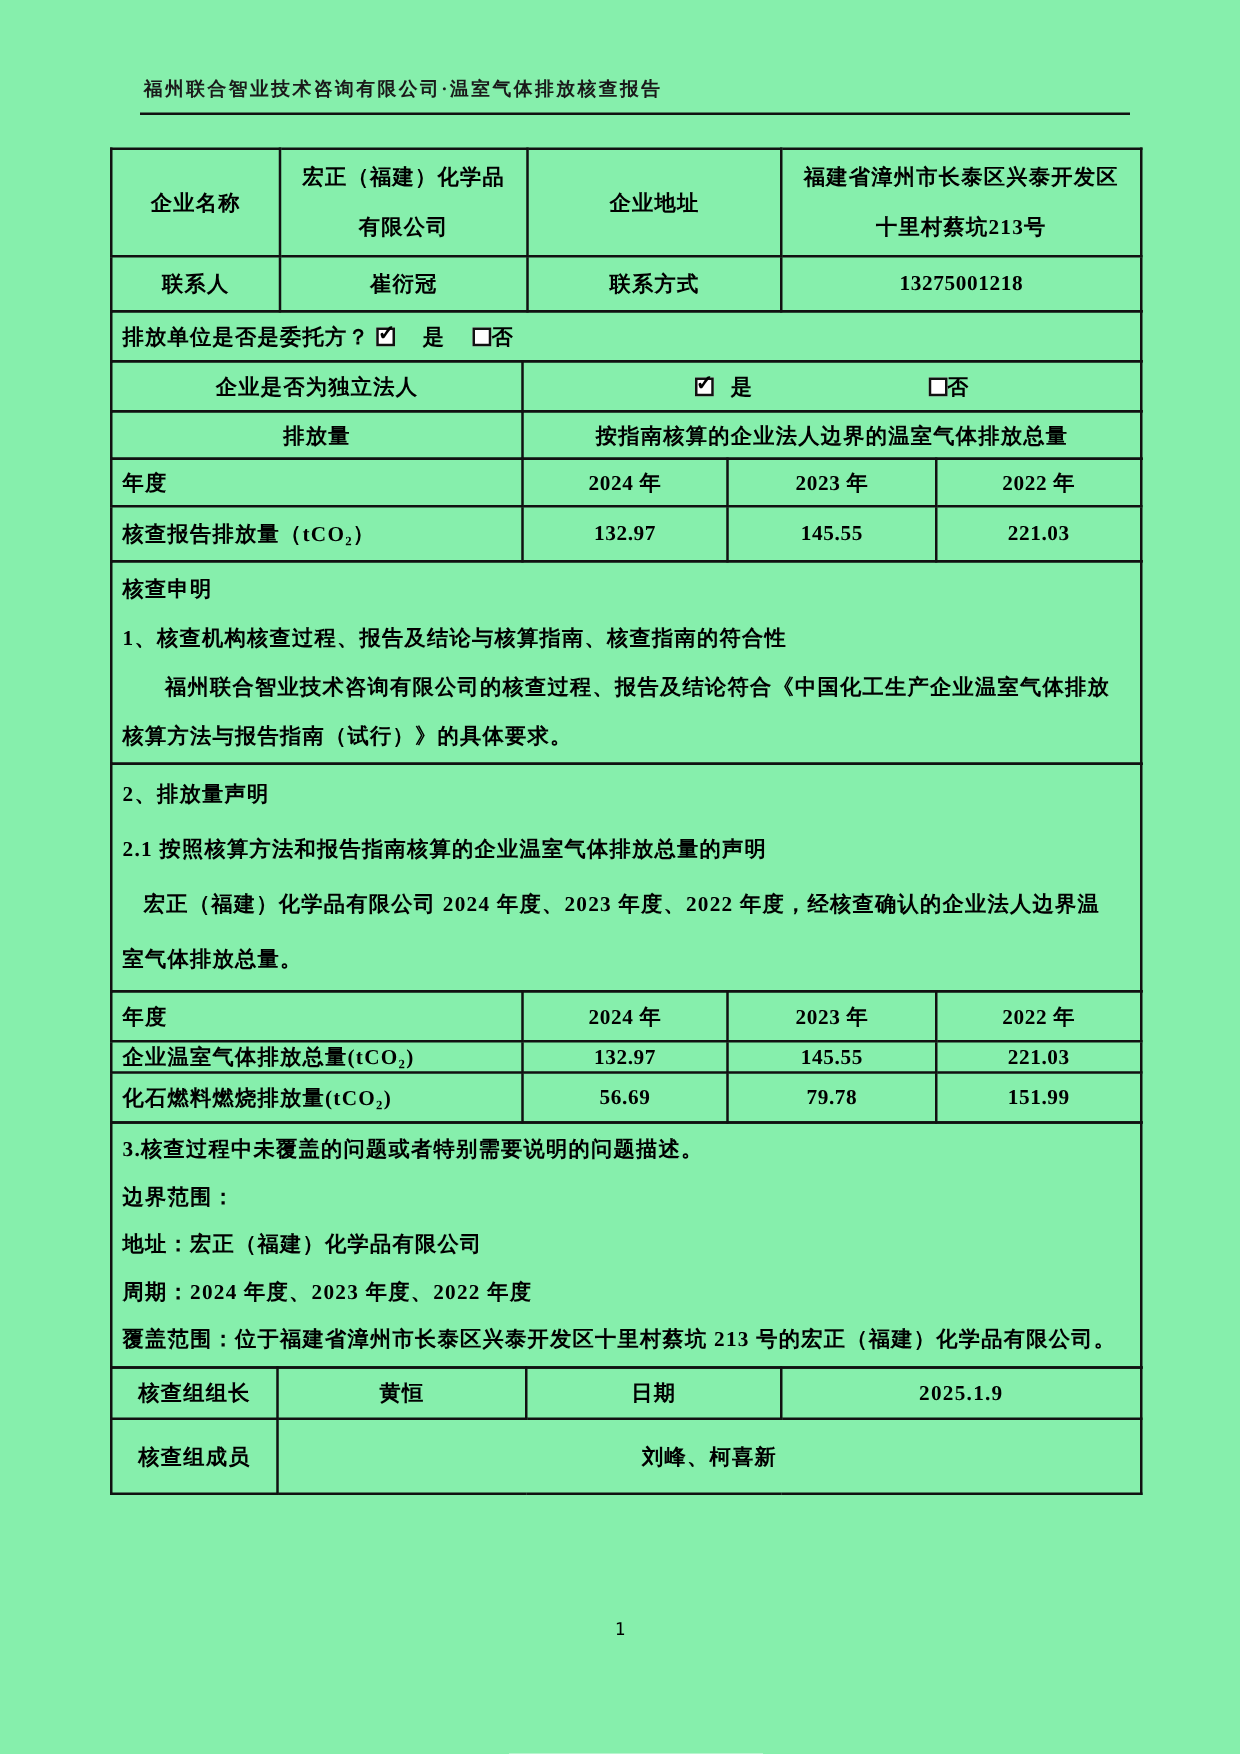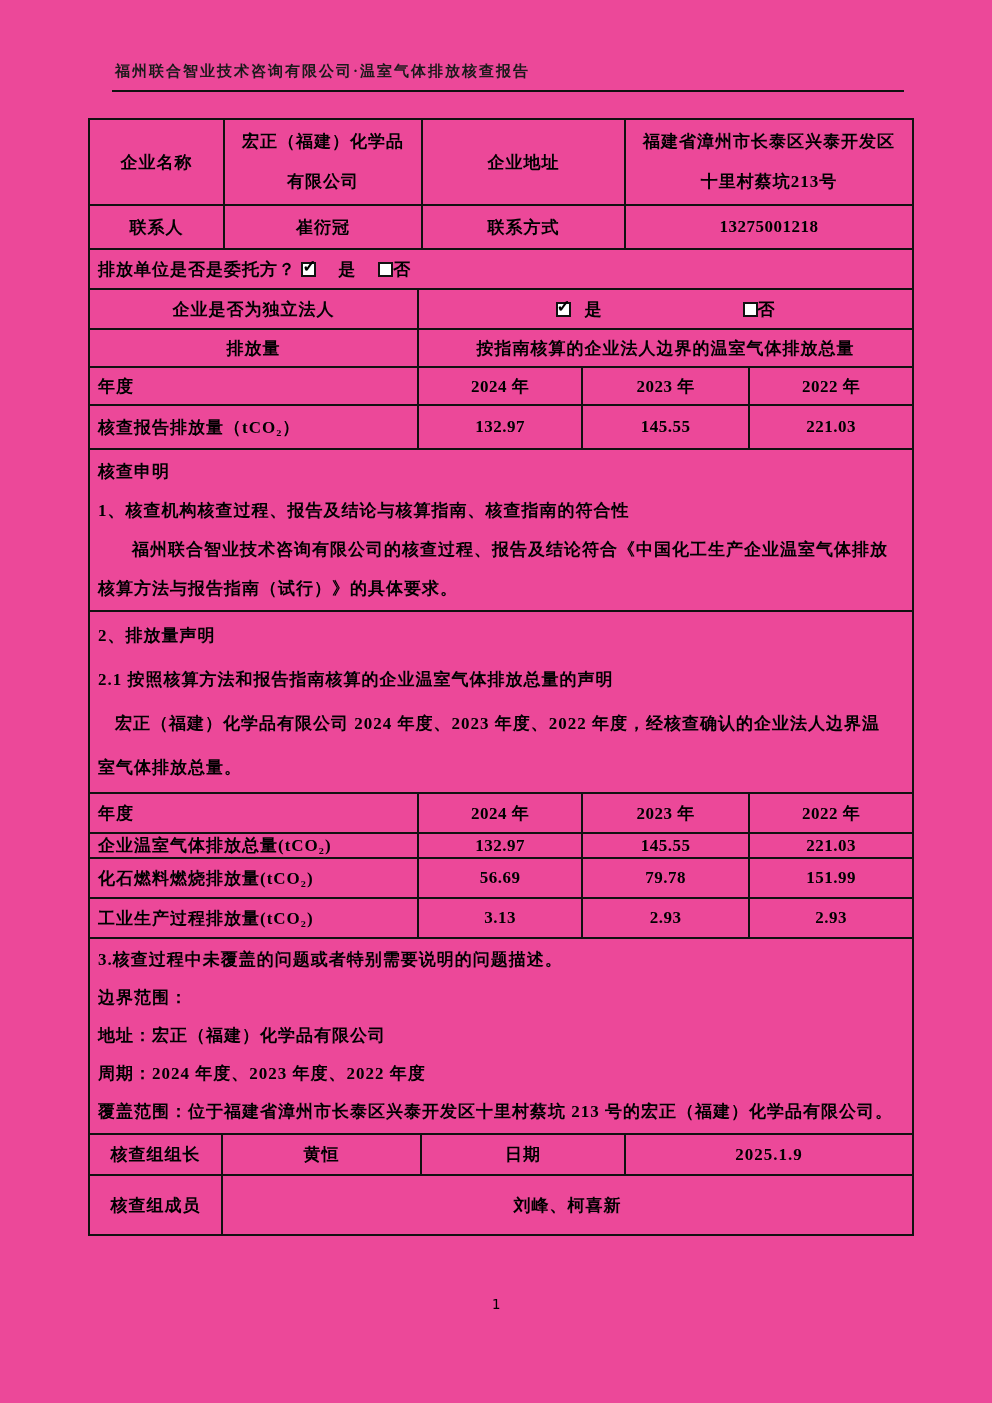--- a/index.html
+++ b/index.html
@@ -1,17 +1,17 @@
 <!DOCTYPE html>
 <html><head>
 <meta charset="utf-8">
 <style>
   html,body{margin:0;padding:0;background:#ffffff;}
   .page{
-    position:relative;width:992px;height:1403px;background:#ec4899;color:#000;
+    position:relative;width:992px;height:1403px;background:#86efac;color:#000;
     font-family:"Liberation Serif","DejaVu Serif",serif;overflow:hidden;
   }
   .hdr-title{
     position:absolute;left:115px;top:62px;font-size:15px;font-weight:bold;
     letter-spacing:2px;color:#1a1a1a;
   }
   .hdr-rule{position:absolute;left:112px;top:90px;width:792px;border-top:2px solid #111;}
   .doc{position:absolute;left:88px;top:118px;width:824px;}
   table{border-collapse:collapse;table-layout:fixed;width:824px;margin-top:-2px;}
   table.first{margin-top:0;}
@@ -206,26 +206,20 @@
         <td class="c num">132.97</td>
         <td class="c num">145.55</td>
         <td class="c num">221.03</td>
       </tr>
       <tr style="height:40px;">
         <td>化石燃料燃烧排放量(tCO₂)</td>
         <td class="c num">56.69</td>
         <td class="c num">79.78</td>
         <td class="c num">151.99</td>
       </tr>
-      <tr style="height:40px;">
-        <td>工业生产过程排放量(tCO₂)</td>
-        <td class="c num">3.13</td>
-        <td class="c num">2.93</td>
-        <td class="c num">2.93</td>
-      </tr>
     </tbody>
       </table>
 
     <table>
       <colgroup>
           <col style="width:824px">
         </colgroup>
       <tbody>
           <tr>
         <td class="block s3">

